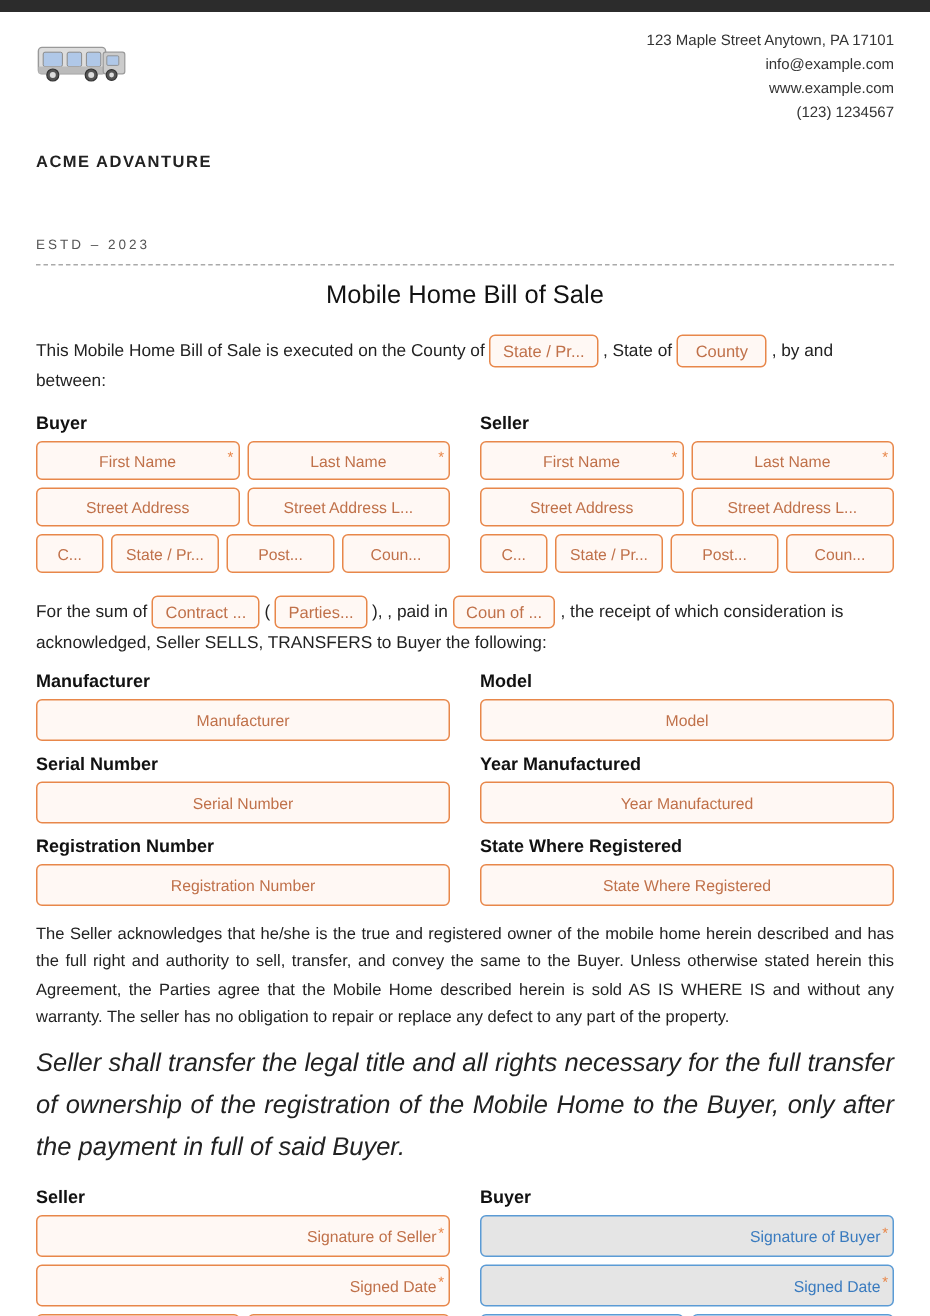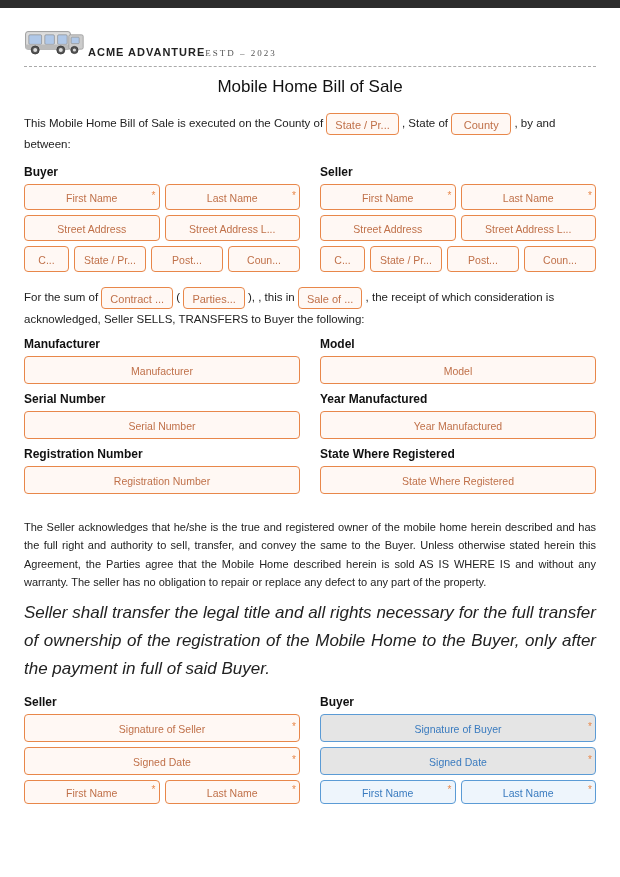--- a/index.html
+++ b/index.html
@@ -18,38 +18,39 @@
       width: 100%;
     }
     .header {
       display: flex;
       justify-content: space-between;
       align-items: flex-start;
       padding: 12px 24px 8px 24px;
     }
     .logo-section {
       display: flex;
-      align-items: flex-end;
+      flex-direction: column;
+      align-items: flex-start;
+      gap: 44px;
     }
     .logo-icon {
       width: 64px;
       height: 36px;
       margin-bottom: 2px;
     }
     .company-name {
       font-size: 11px;
       font-weight: bold;
       letter-spacing: 1px;
       color: #222;
     }
     .company-tagline {
       font-size: 9px;
       letter-spacing: 2px;
       color: #555;
-      font-family: Liberation Serif, serif;
     }
     .contact-info {
       text-align: right;
       font-size: 10px;
       color: #333;
       line-height: 1.6;
     }
     .divider-dashed {
       border: none;
       border-top: 1.5px dashed #aaa;
@@ -156,21 +157,21 @@
       padding: 4px 8px;
       font-size: 10.5px;
       color: #c0714a;
       text-align: center;
       height: 28px;
       line-height: 20px;
     }
     .body-text {
       font-size: 11px;
       line-height: 1.65;
-      margin: 24px 0 8px 0;
+      margin: 10px 0 8px 0;
       text-align: justify;
     }
     .signature-section {
       display: flex;
       gap: 20px;
       margin: 10px 0 4px 0;
     }
     .sig-col {
       flex: 1;
     }
@@ -181,21 +182,21 @@
       color: #111;
     }
     .sig-field {
       width: 100%;
       border: 1.5px solid #e8874a;
       border-radius: 4px;
       background: #fff8f4;
       padding: 4px 8px;
       font-size: 10.5px;
       color: #c0714a;
-      text-align: center;
+      text-align: right;
       height: 28px;
       line-height: 20px;
       margin-bottom: 5px;
       position: relative;
     }
     .sig-field.required::after {
       content: '*';
       color: #e8874a;
       font-size: 10px;
       position: absolute;
@@ -267,20 +268,26 @@
       <circle cx="46" cy="37" r="5" fill="#555" stroke="#333" stroke-width="1"></circle>
       <circle cx="46" cy="37" r="2.5" fill="#ddd"></circle>
       <rect x="56" y="18" width="18" height="18" rx="2" fill="#ccc" stroke="#999" stroke-width="1"></rect>
       <rect x="59" y="21" width="10" height="8" rx="1" fill="#b0c8e8" stroke="#888" stroke-width="0.7"></rect>
       <circle cx="63" cy="37" r="4.5" fill="#555" stroke="#333" stroke-width="1"></circle>
       <circle cx="63" cy="37" r="2" fill="#ddd"></circle>
     </svg>
     <div class="company-name">ACME ADVANTURE</div>
     <div class="company-tagline">ESTD – 2023</div>
   </div>
+  <div class="contact-info">
+    <div>123 Maple Street Anytown, PA 17101</div>
+    <div>info@example.com</div>
+    <div>www.example.com</div>
+    <div>(123) 1234567</div>
+  </div>
 </div>
 
 <hr class="divider-dashed">
 
 <div class="doc-title">Mobile Home Bill of Sale</div>
 
 <div class="content">
 
   <div class="intro-text">
     <span>This Mobile Home Bill of Sale is executed on the County of</span>
@@ -328,22 +335,22 @@
       </div>
     </div>
   </div>
 
   <div class="sum-row">
     <span>For the sum of</span>
     <span class="inline-field">Contract ...</span>
     <span> (</span>
     <span class="inline-field">Parties...</span>
     <span>), </span>
-    <span>, this in</span>
-    <span class="inline-field">Sale of ...</span>
+    <span>, paid in</span>
+    <span class="inline-field">Coun of ...</span>
     <span>, the receipt of which consideration is acknowledged, Seller SELLS, TRANSFERS to Buyer the following:</span>
   </div>
 
   <div class="property-section">
     <div class="property-grid">
       <div class="property-col">
         <div class="property-label">Manufacturer</div>
         <div class="prop-field">Manufacturer</div>
       </div>
       <div class="property-col">

